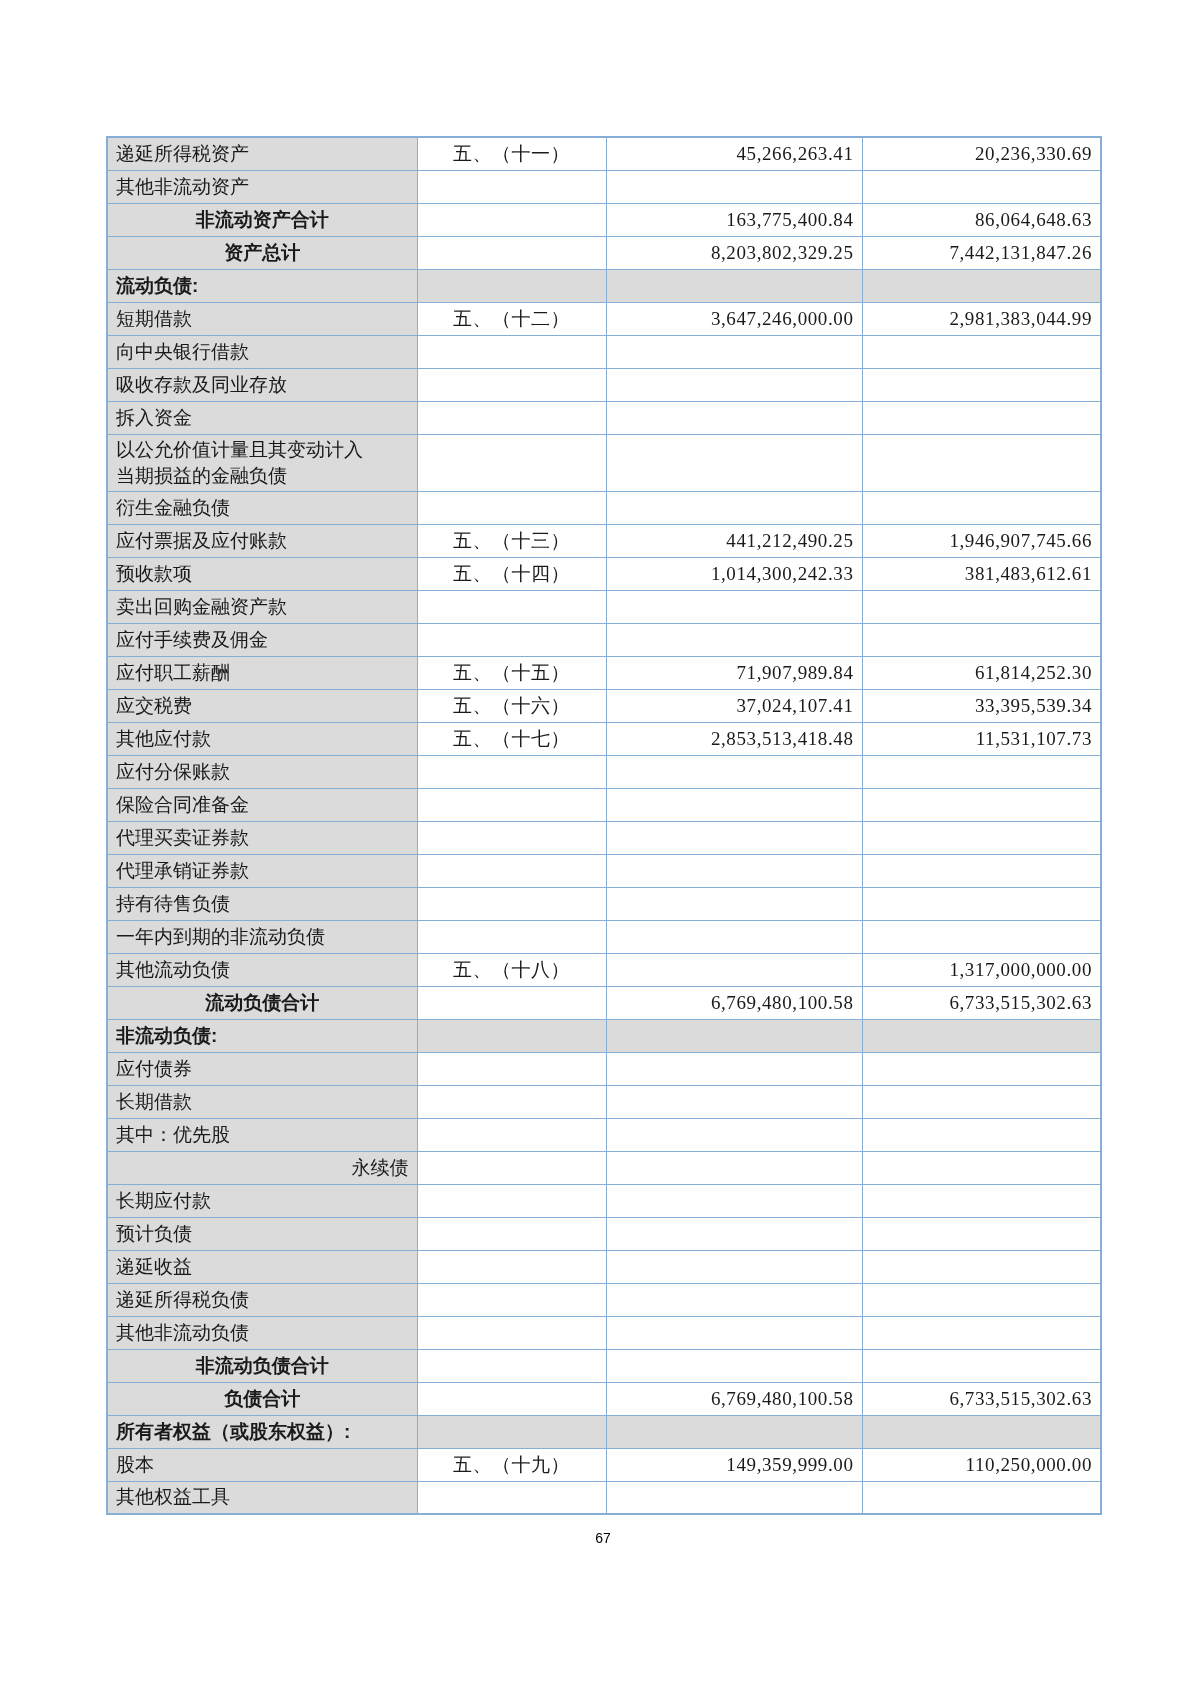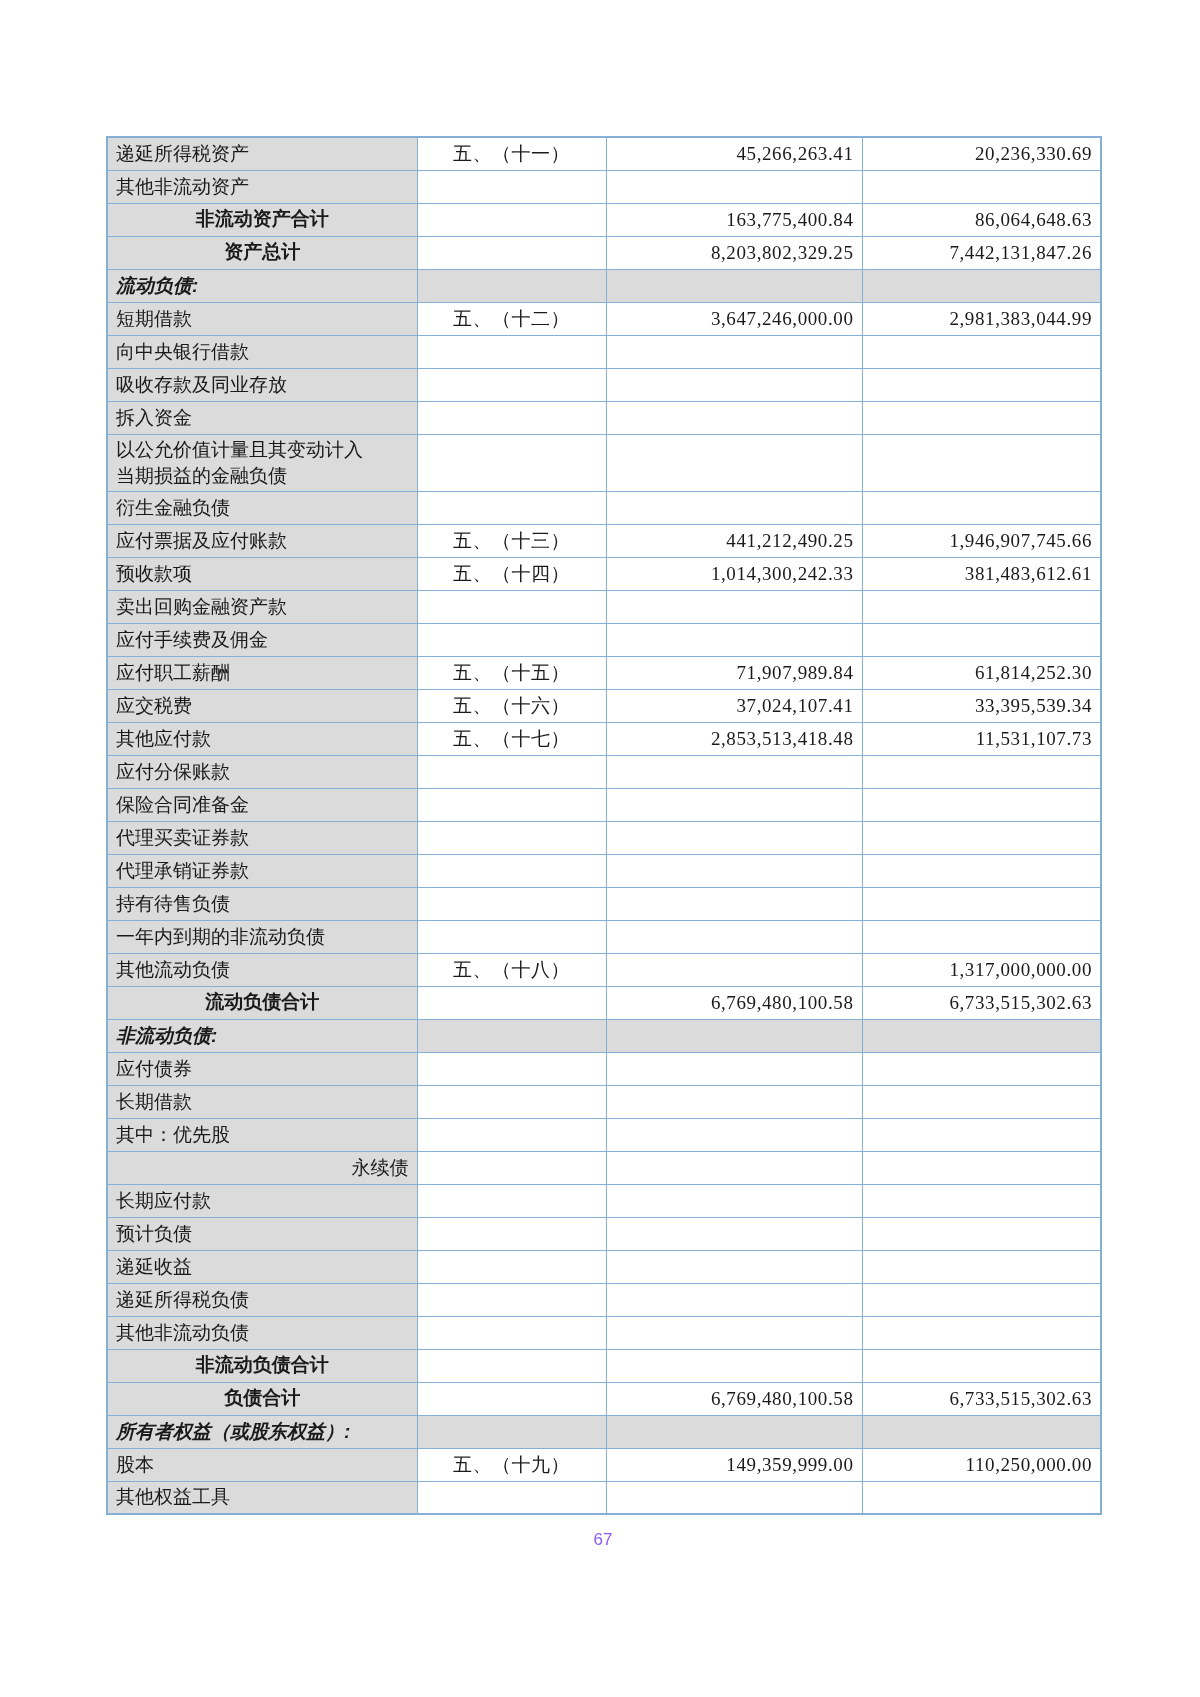--- a/index.html
+++ b/index.html
@@ -41,40 +41,40 @@
   }
   td.c-label .txt{white-space:pre-line;}
   td.c-note{text-align:center;letter-spacing:.5px;margin-left:36px;}
   td.c-amt{
     text-align:right;
     padding-right:11px;
     letter-spacing:.6px;
     font-variant-numeric:tabular-nums;
   }
   
-  tr.section td{background:var(--shade);font-style:italic;}
+  tr.section td{background:var(--shade);}
   tr.section td.c-label{
     font-family:"Liberation Sans","DejaVu Sans",sans-serif;
     font-weight:700;
   }
   
   tr.total td.c-label{
-    font-family:Liberation Mono, monospace;
+    font-family:Liberation Serif, serif;
     font-weight:700;
     text-align:center;
   }
   
   tr.sub td.c-label{padding-left:64px;text-align:right;}
   .page-number{
     width:994px;
     margin-top:15px;
     text-align:center;
     font-family:"Liberation Sans","DejaVu Sans",sans-serif;
-    font-size:17px;
-    color:#8b5cf6;
+    font-size:14px;
+    color:#000000;
   }
 </style>
 </head>
 <body>
 
 <div class="page">
   <table class="bs">
     <colgroup>
       <col style="width:310px">
       <col style="width:189px">

